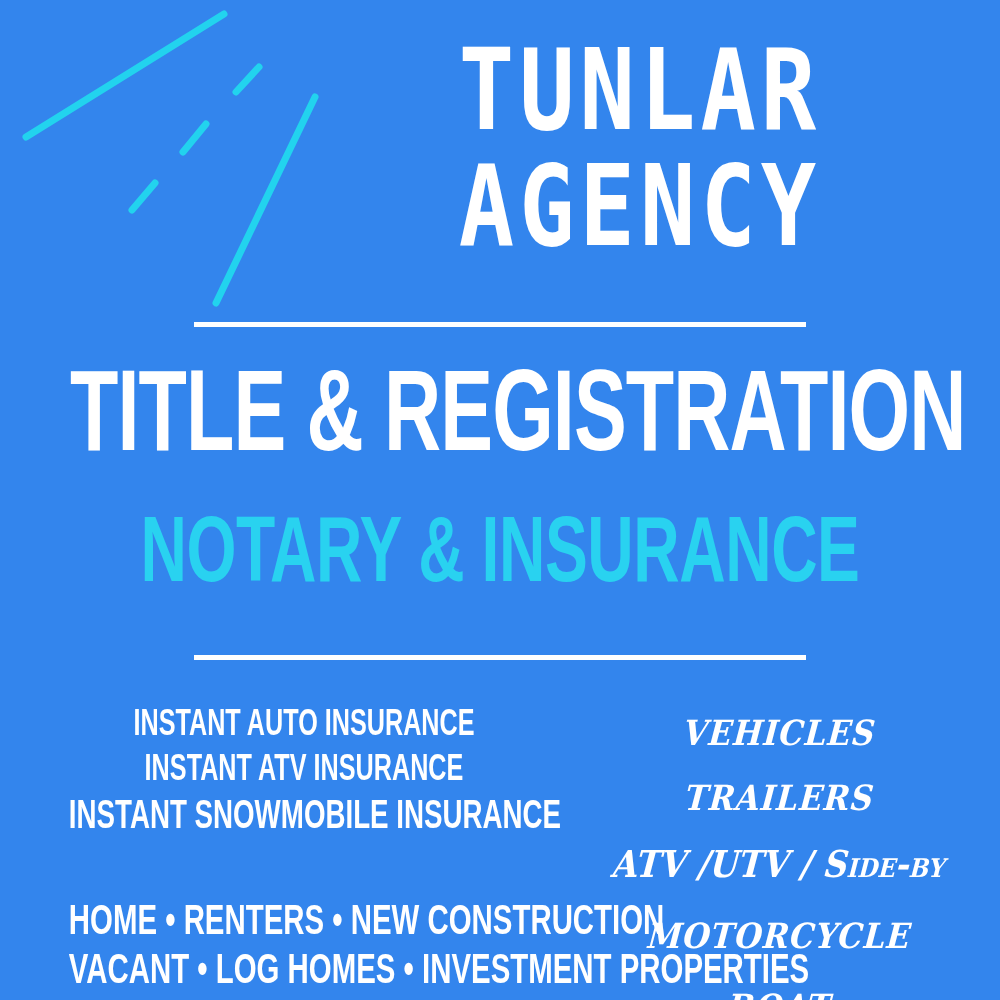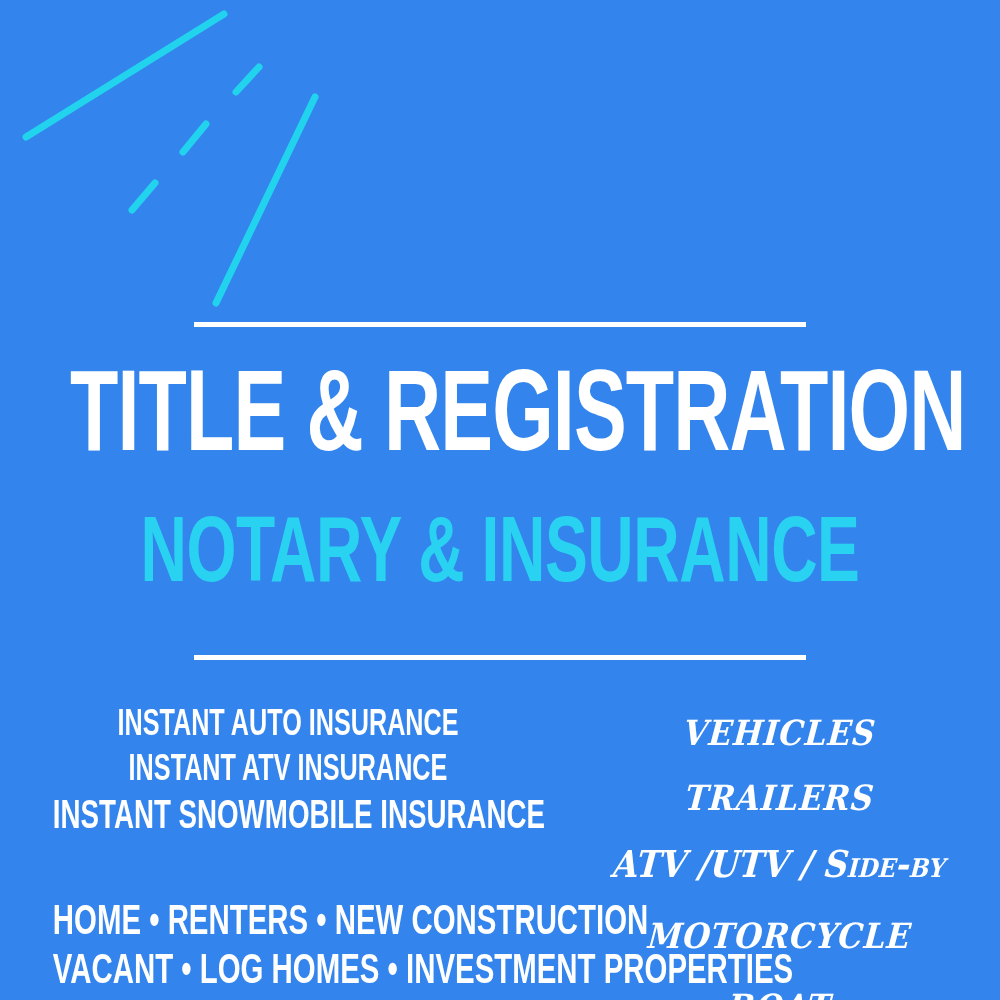--- a/index.html
+++ b/index.html
@@ -91,21 +91,21 @@
     font-size: 73px;
     line-height: 1;
     letter-spacing: -0.5px;
     transform: scaleX(0.88) scaleY(1.28);
     transform-origin: center top;
   }
 
   
   #col-left {
     position: absolute;
-    left: 8px;
+    left: 24px;
     top: 700px;
     width: 560px;
     text-align: center;
   }
   #col-right {
     position: absolute;
     left: 580px;
     top: 700px;
     width: 400px;
     text-align: center;
@@ -158,20 +158,24 @@
   <svg id="deco-lines" viewBox="0 0 1000 1000" xmlns="http://www.w3.org/2000/svg" aria-hidden="true">
     <g id="deco-group" stroke-linecap="round" fill="none">
         <line x1="26" y1="137" x2="224" y2="14" stroke="#22D3EE" stroke-width="7"></line>
         <line x1="236" y1="92" x2="259" y2="67" stroke="#22D3EE" stroke-width="7"></line>
         <line x1="183" y1="152" x2="206" y2="124" stroke="#22D3EE" stroke-width="7"></line>
         <line x1="132" y1="210" x2="155" y2="183" stroke="#22D3EE" stroke-width="7"></line>
         <line x1="216" y1="303" x2="315" y2="97" stroke="#22D3EE" stroke-width="7"></line>
       </g>
   </svg>
 
+  <div class="brand-block">
+    <span class="brand-line line1">TUNLAR</span>
+    <span class="brand-line line2">AGENCY</span>
+  </div>
 
   <div class="divider" id="divider-top"></div>
 
   <div class="headline" id="headline-main">TITLE &amp; REGISTRATION</div>
 
   <div class="headline" id="headline-sub" style="color: rgb(41, 210, 240);">NOTARY &amp; INSURANCE</div>
 
   <div class="divider" id="divider-bottom"></div>
 
   <div id="col-left">

